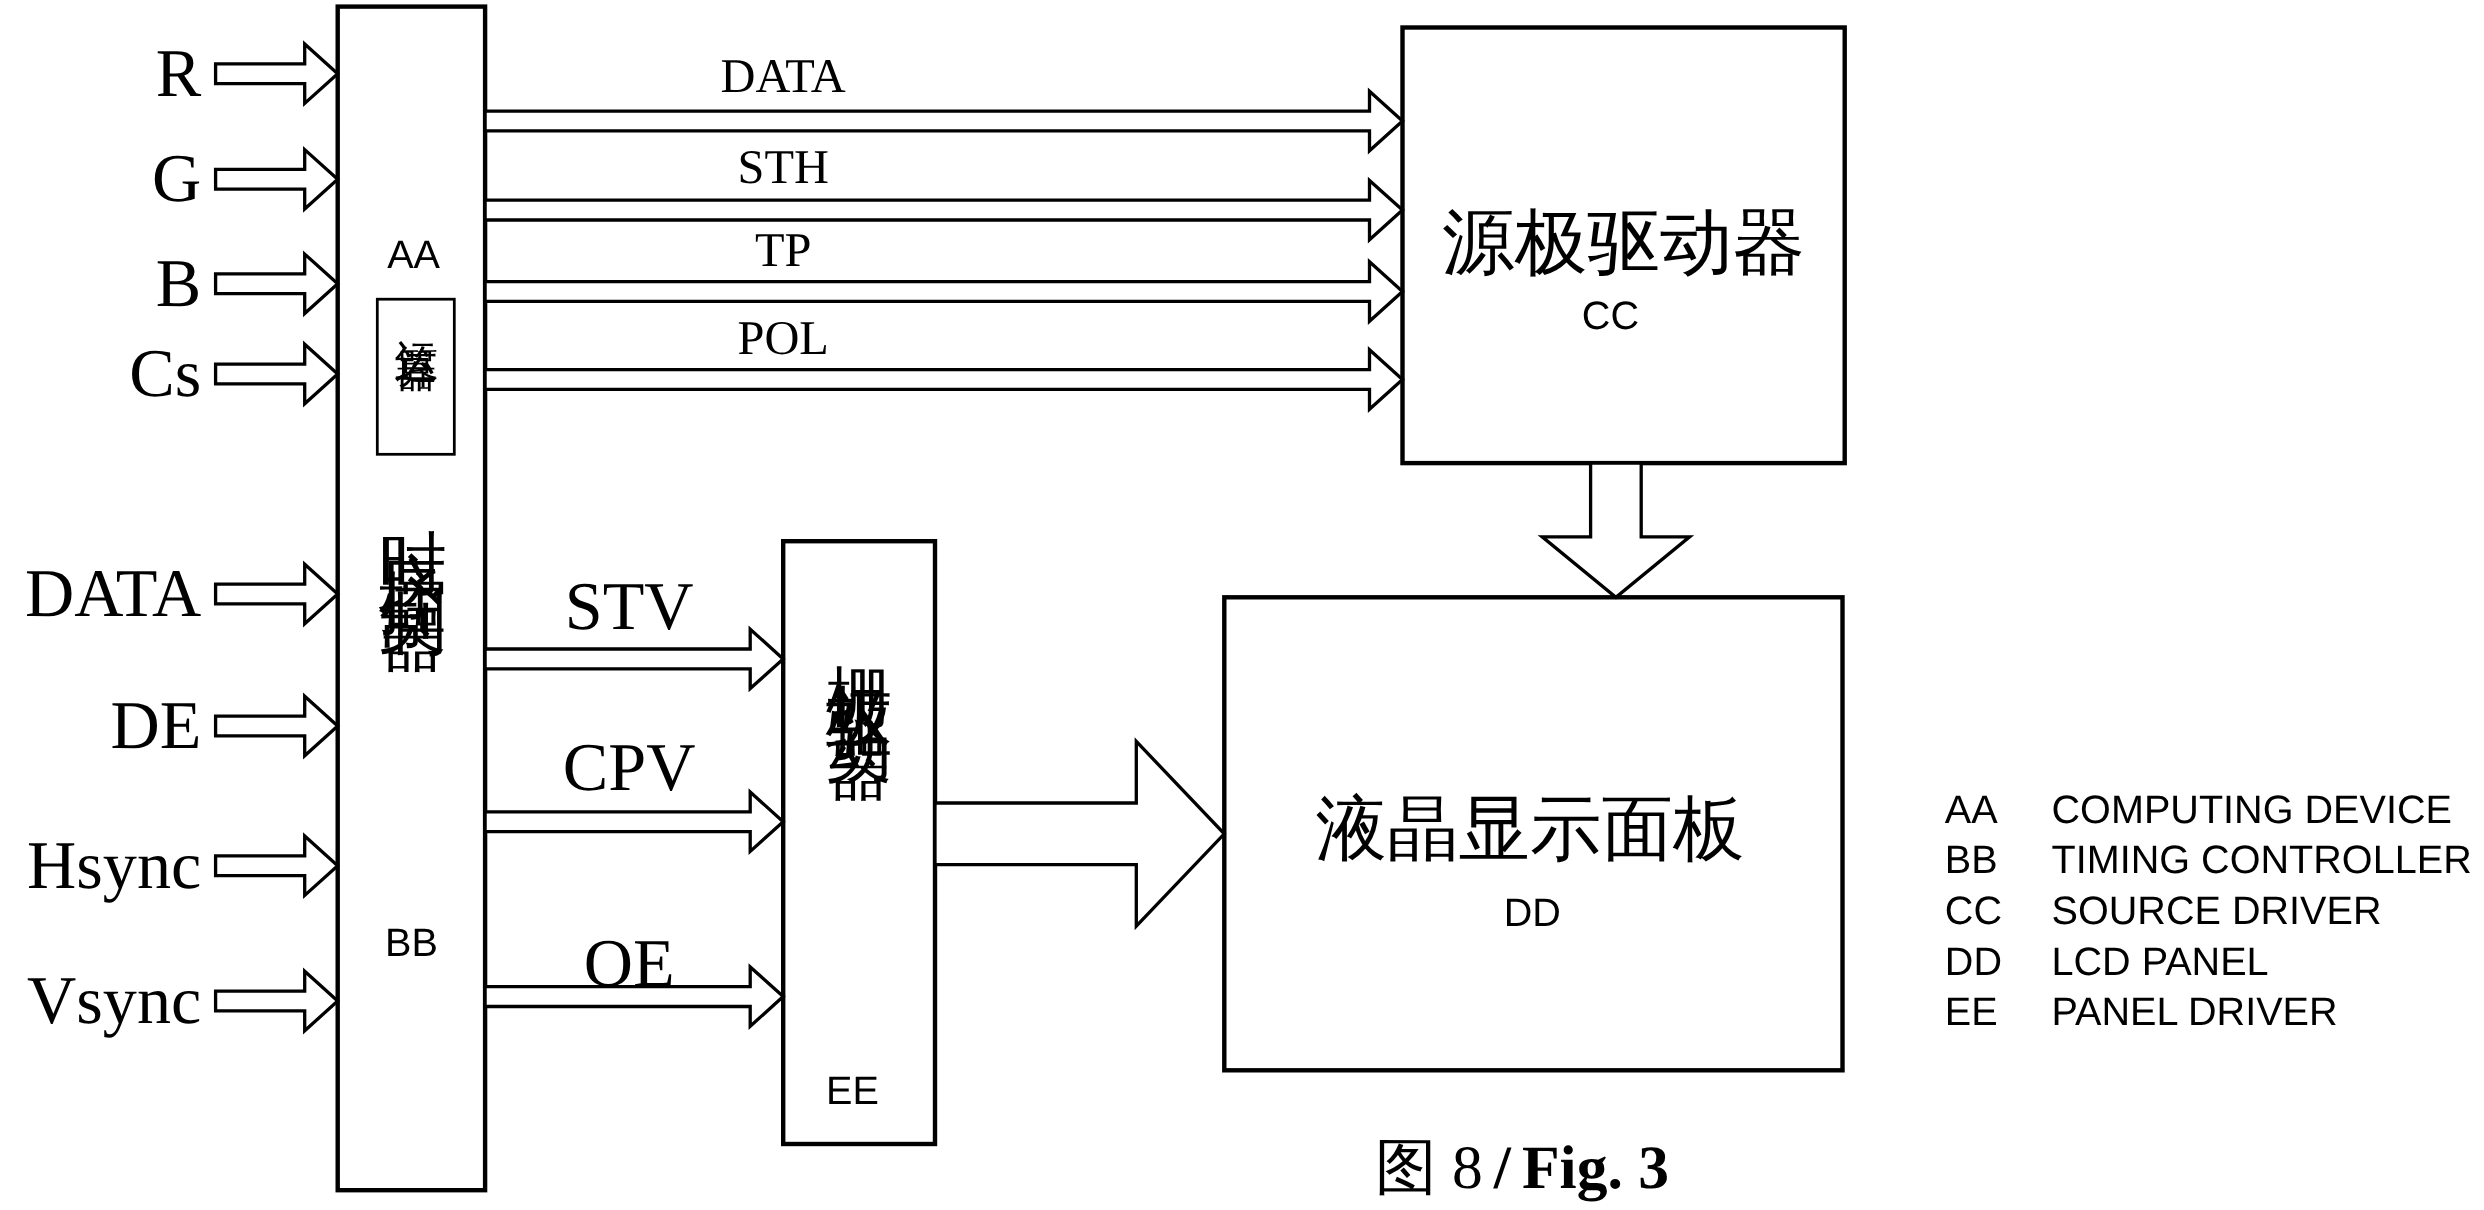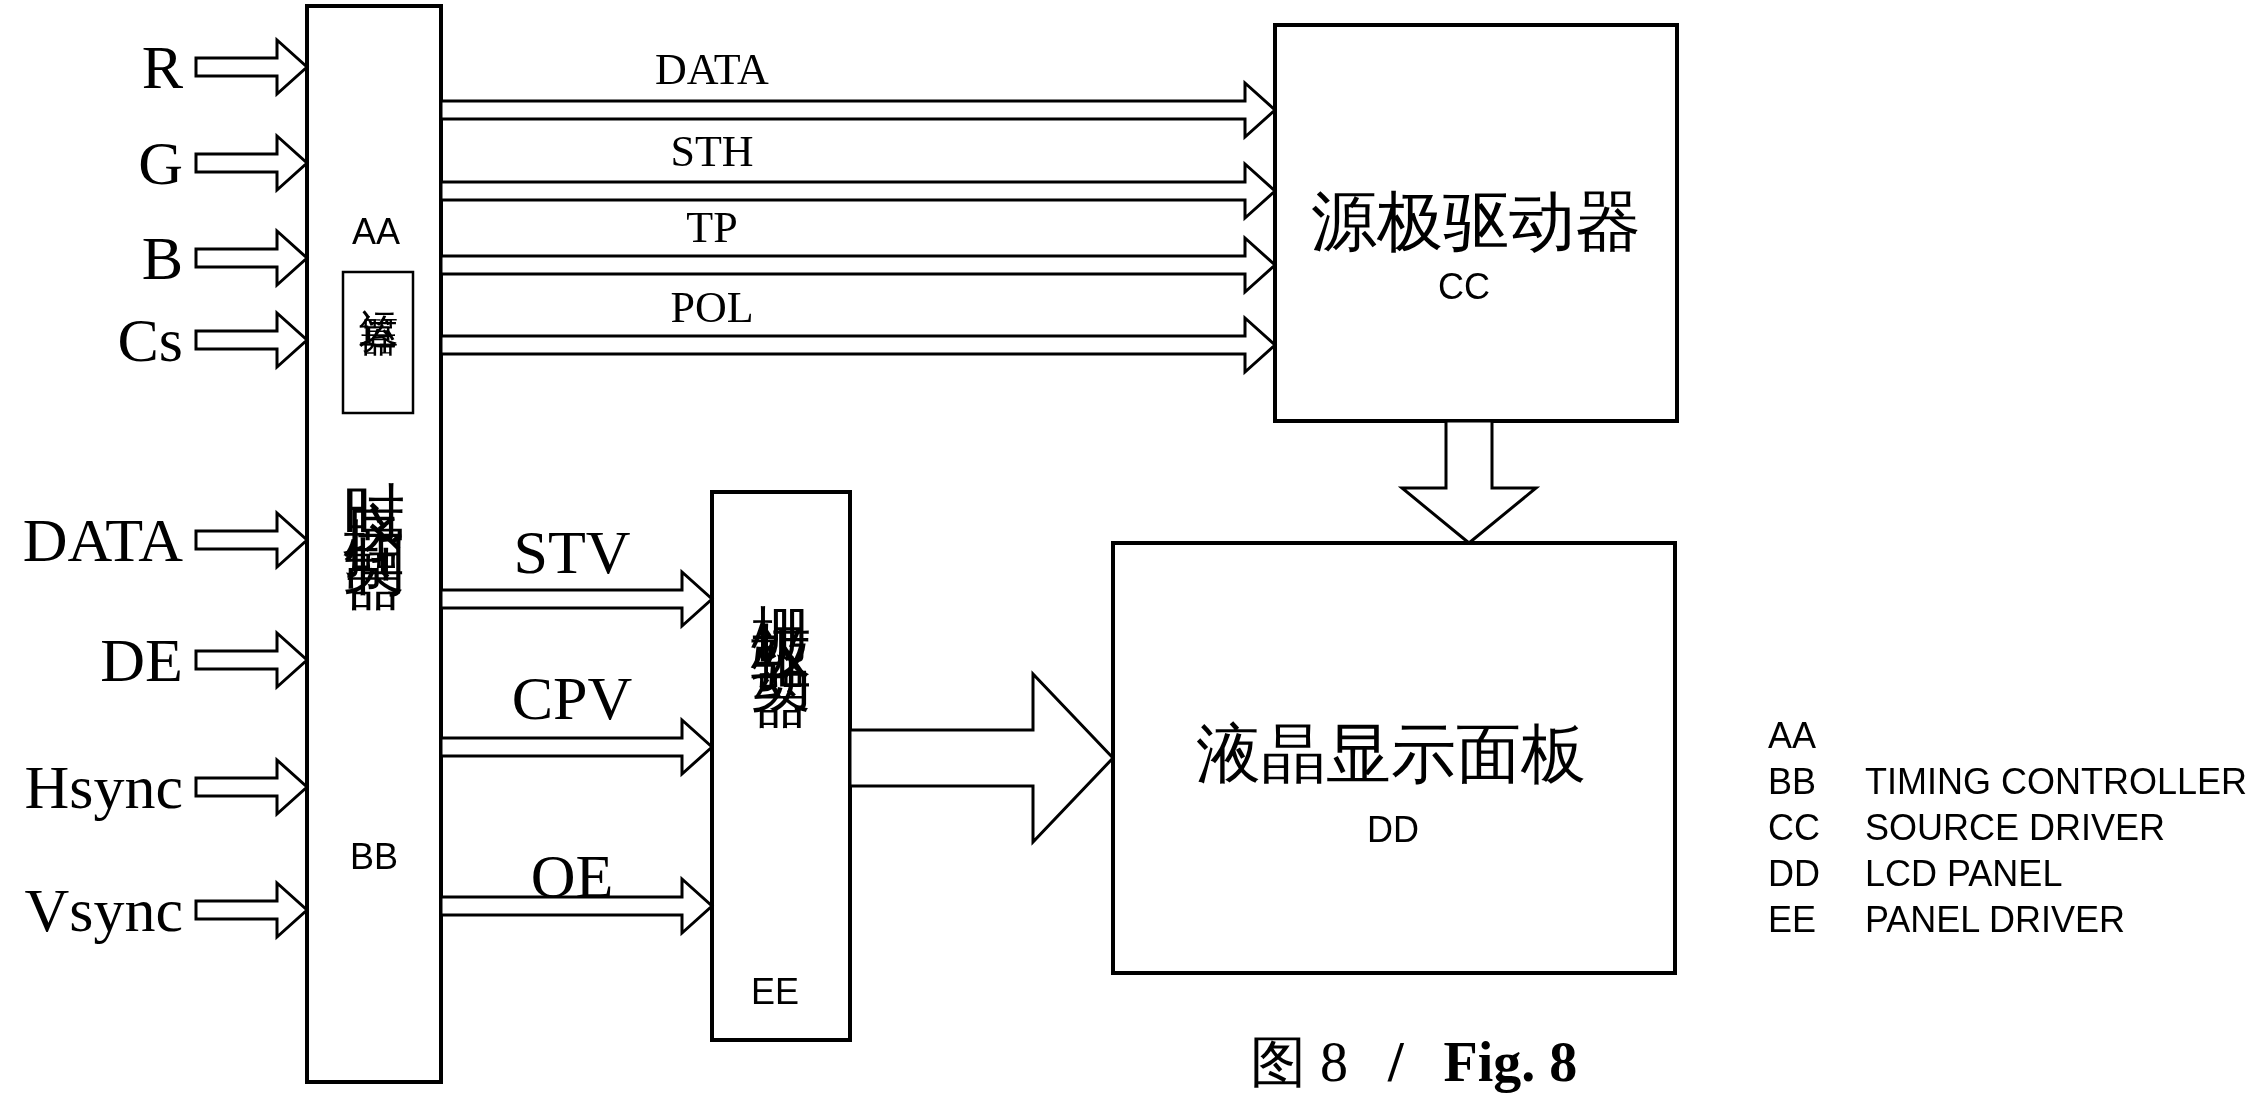--- a/index.html
+++ b/index.html
@@ -35,21 +35,21 @@
   #legend{
     position:absolute;left:1768px;top:713px;
     font-family:"Liberation Sans","DejaVu Sans",sans-serif;
     font-size:36px;line-height:46px;
   }
   .legend-row{display:flex;}
   .legend-ref{width:97px;flex:0 0 97px;}
   #caption{
     position:absolute;left:1250px;top:1032px;
     font-size:56px;line-height:60px;
-    display:flex;gap:40px;align-items:baseline;
+    display:flex;gap:10px;align-items:baseline;
   }
   .cap-bold{font-weight:bold;}
 </style>
 </head>
 <body>
 
 <div id="stage">
 
   <svg id="diagram-svg" width="2258" height="1100" viewBox="0 0 2258 1100">
 
@@ -110,20 +110,21 @@
 
   <div class="txt cjk-v gd-text" style="left:751px;top:557px">栅极驱动器</div>
   <div class="txt ref-label" style="left:715px;top:974px">EE</div>
 
   <div class="txt cjk-h" style="left:1171px;top:721px;width:440px;font-size:65px">液晶显示面板</div>
   <div class="txt ref-label" style="left:1333px;top:812px">DD</div>
 
   <div id="legend">
     <div class="legend-row">
       <span class="legend-ref">AA</span>
+      <span class="legend-desc">COMPUTING DEVICE</span>
     </div>
     <div class="legend-row">
       <span class="legend-ref">BB</span>
       <span class="legend-desc">TIMING CONTROLLER</span>
     </div>
     <div class="legend-row">
       <span class="legend-ref">CC</span>
       <span class="legend-desc">SOURCE DRIVER</span>
     </div>
     <div class="legend-row">
@@ -132,16 +133,16 @@
     </div>
     <div class="legend-row">
       <span class="legend-ref">EE</span>
       <span class="legend-desc">PANEL DRIVER</span>
     </div>
   </div>
 
   <div id="caption">
     <span>图 8</span>
     <span class="cap-bold">/</span>
-    <span class="cap-bold">Fig. 8</span>
+    <span class="cap-bold">Fig. 3</span>
   </div>
 
 </div>
 
 </body></html>

